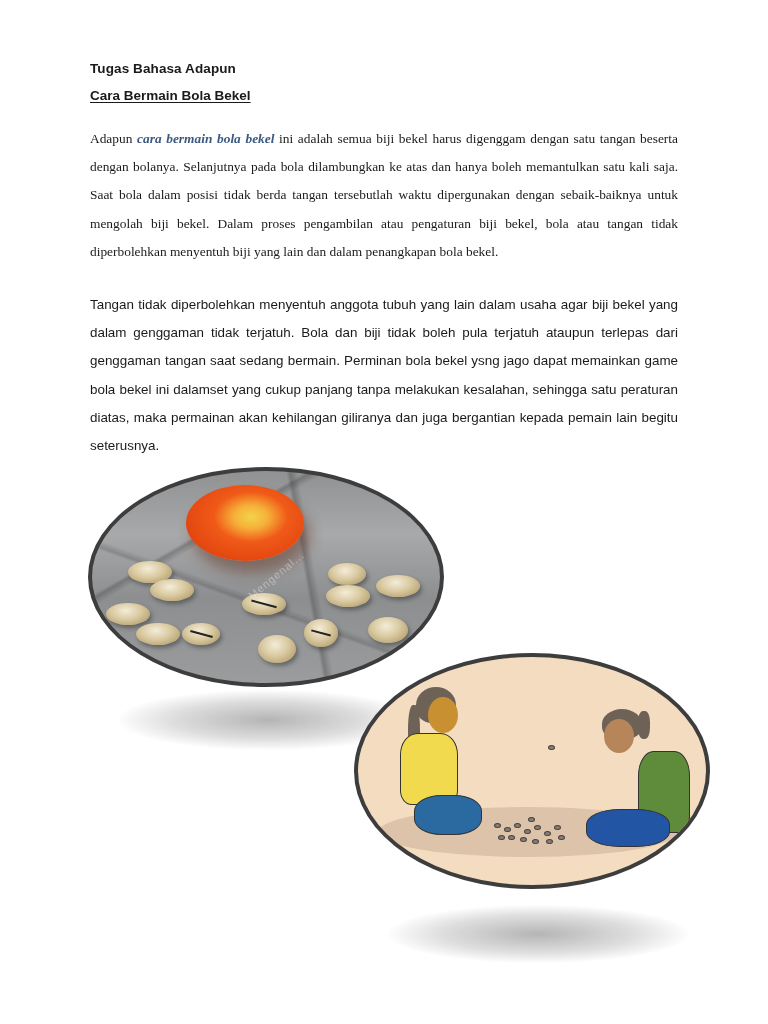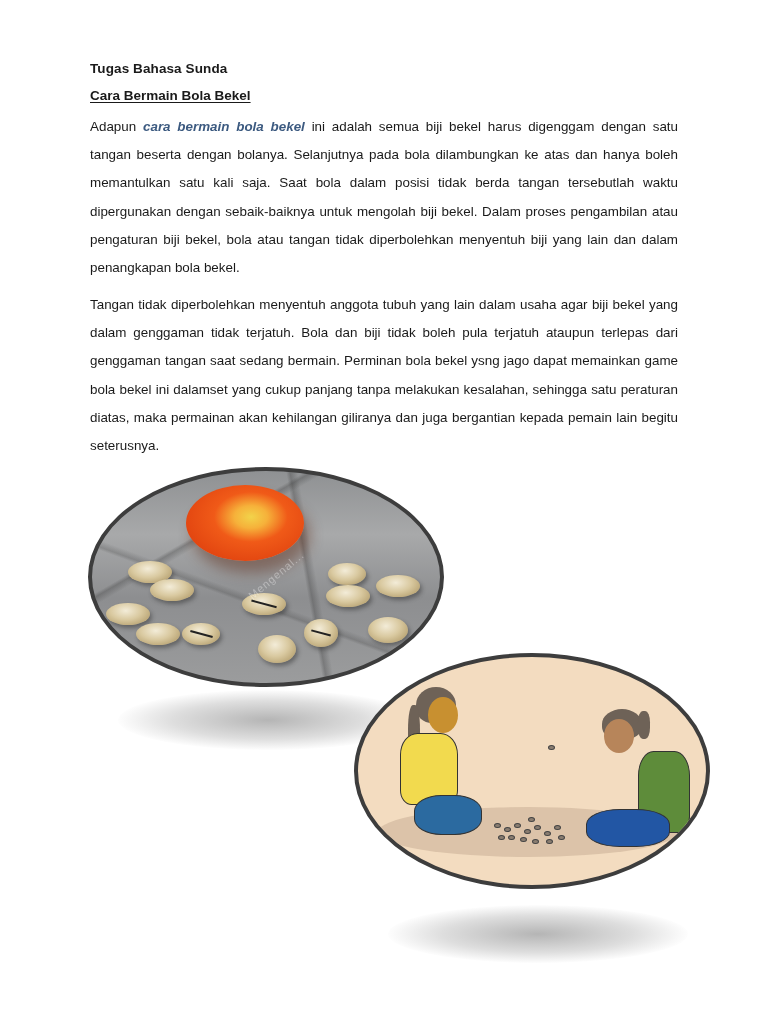--- a/index.html
+++ b/index.html
@@ -4,21 +4,21 @@
   <style>
     html, body { margin: 0; padding: 0; }
     body {
       width: 768px; height: 1024px; background: #ffffff; position: relative; overflow: hidden;
       font-family: "Liberation Sans", sans-serif; color: #1a1a1a;
     }
     .page { position: absolute; left: 0; top: 0; width: 768px; height: 1024px; }
     .doc-title { position: absolute; left: 90px; top: 61px; font-size: 13.5px; font-weight: bold; letter-spacing: 0.1px; }
     .doc-subtitle { position: absolute; left: 90px; top: 88px; font-size: 13.5px; font-weight: bold; text-decoration: underline; text-underline-offset: 2px; }
     .para { position: absolute; left: 90px; width: 588px; font-size: 13.4px; line-height: 28.2px; text-align: justify; text-align-last: left; }
-    .para1 { top: 113px; }
+    .para1 { top: 125px; font-family: Liberation Serif, serif; }
     .para2 { top: 291px; }
     .link-em { color: #3c5a80; font-style: italic; font-weight: bold; }
     .shadow {
       position: absolute; border-radius: 50%;
       background: radial-gradient(ellipse at center, rgba(120,120,120,0.55) 0%, rgba(160,160,160,0.35) 45%, rgba(255,255,255,0) 72%);
     }
     .oval { position: absolute; border-radius: 50%; border: 4px solid #3d3d3d; overflow: hidden; box-sizing: border-box; }
 
     
     .oval1 { left: 88px; top: 467px; width: 356px; height: 220px;
@@ -48,21 +48,21 @@
     .head { position: absolute; border-radius: 50%; background: #b7855a; }
     .hair { position: absolute; border-radius: 50% 50% 40% 40%; background: #6e6257; }
     .shirt { position: absolute; border-radius: 30% 30% 20% 20%; }
     .skirt { position: absolute; border-radius: 40%; }
     .stone { position: absolute; width: 7px; height: 5px; border-radius: 50%; background: #8a7d70; border: 1px solid #444; box-sizing: border-box; }
   </style>
 </head>
 <body>
 
 <div class="page">
-  <div class="doc-title">Tugas Bahasa Sunda</div>
+  <div class="doc-title">Tugas Bahasa Adapun</div>
   <div class="doc-subtitle">Cara Bermain Bola Bekel</div>
 
   <p class="para para1" style="margin:0;">
     <span>Adapun </span><span class="link-em">cara bermain bola bekel</span><span> ini adalah semua biji bekel harus digenggam dengan satu tangan beserta dengan bolanya. Selanjutnya pada bola dilambungkan ke atas dan hanya boleh memantulkan satu kali saja. Saat bola dalam posisi tidak berda tangan tersebutlah waktu dipergunakan dengan sebaik-baiknya untuk mengolah biji bekel. Dalam proses pengambilan atau pengaturan biji bekel, bola atau tangan tidak diperbolehkan menyentuh biji yang lain dan dalam penangkapan bola bekel.</span>
   </p>
 
   <p class="para para2" style="margin:0;">Tangan tidak diperbolehkan menyentuh anggota tubuh yang lain dalam usaha agar biji bekel yang dalam genggaman tidak terjatuh. Bola dan biji tidak boleh pula terjatuh ataupun terlepas dari genggaman tangan saat sedang bermain. Perminan bola bekel ysng jago dapat memainkan game bola bekel ini dalamset yang cukup panjang tanpa melakukan kesalahan, sehingga satu peraturan diatas, maka permainan akan kehilangan giliranya dan juga bergantian kepada pemain lain begitu seterusnya.</p>
 
   <div class="shadow shadow1"></div>
   <div class="oval oval1">

